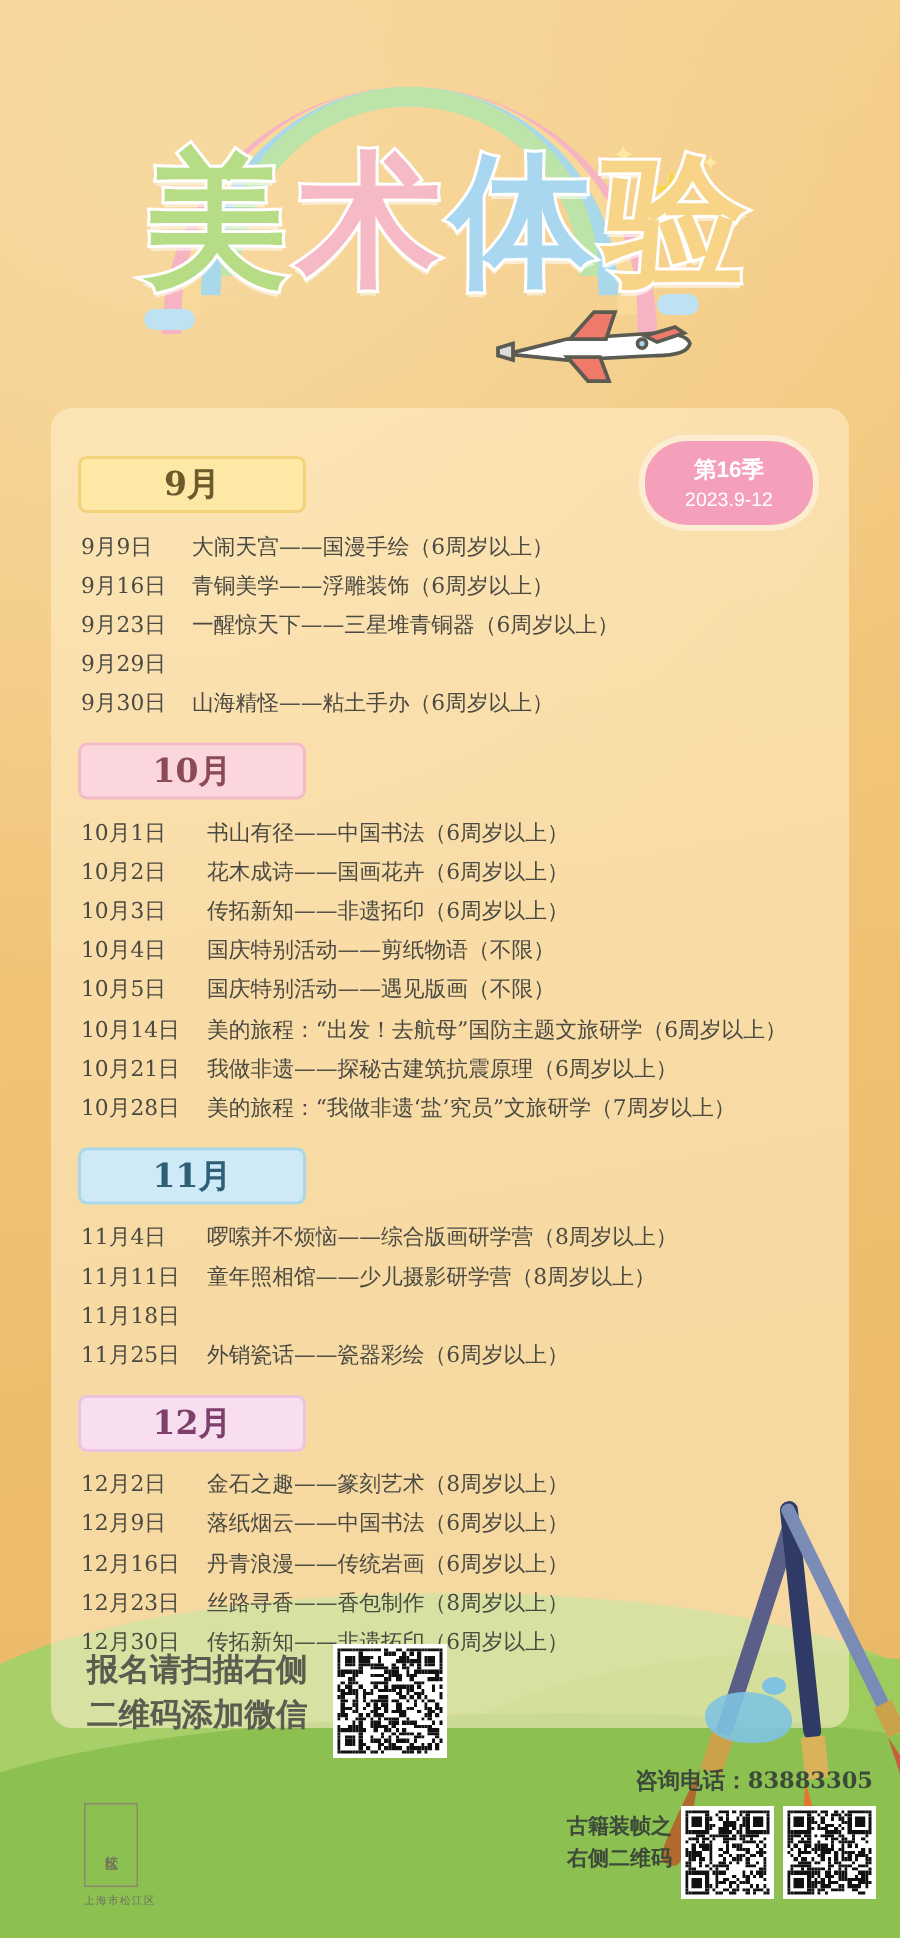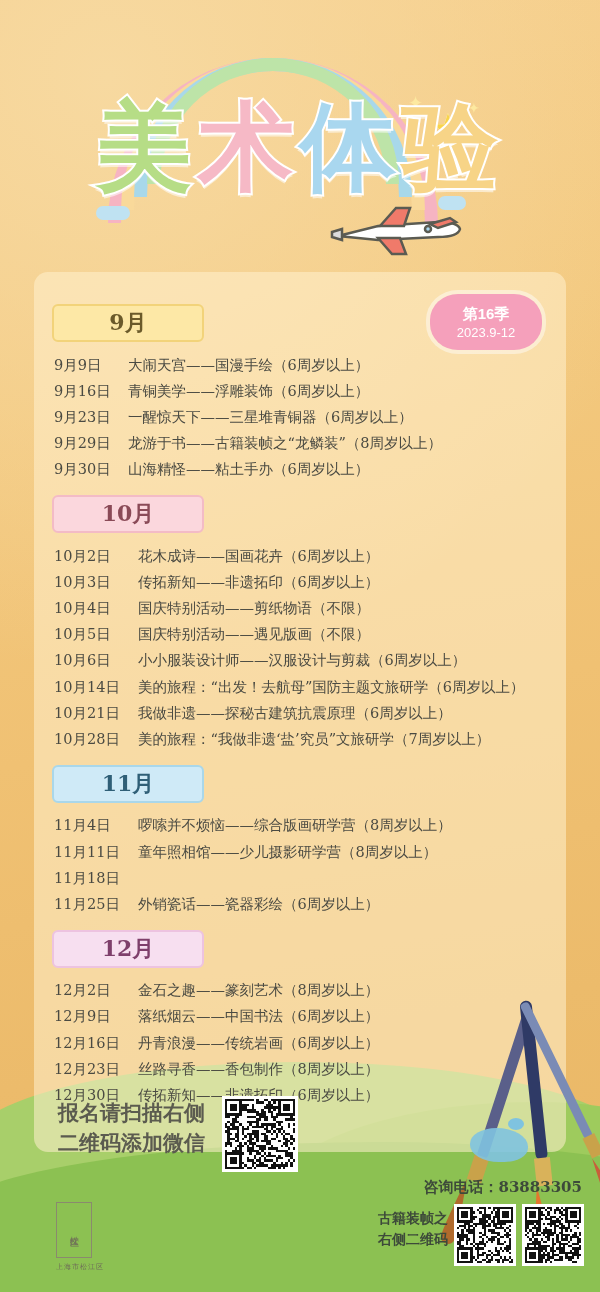--- a/index.html
+++ b/index.html
@@ -239,51 +239,50 @@
         <div class="row">
             <span class="date">9月16日</span>
             <span class="name">青铜美学——浮雕装饰（6周岁以上）</span>
           </div>
         <div class="row">
             <span class="date">9月23日</span>
             <span class="name">一醒惊天下——三星堆青铜器（6周岁以上）</span>
           </div>
         <div class="row">
             <span class="date">9月29日</span>
-            <span class="name">龙游于书——古籍装帧之“龙鳞装”（8周岁以上）</span>
           </div>
         <div class="row">
             <span class="date">9月30日</span>
             <span class="name">山海精怪——粘土手办（6周岁以上）</span>
           </div>
       </div>
     </div>
 
     <div class="section s-10">
       <div class="month-tab tab-10">10月</div>
       <div class="rows">
+        <div class="row">
+            <span class="date">10月1日</span>
+            <span class="name">书山有径——中国书法（6周岁以上）</span>
+          </div>
         <div class="row">
             <span class="date">10月2日</span>
             <span class="name">花木成诗——国画花卉（6周岁以上）</span>
           </div>
         <div class="row">
             <span class="date">10月3日</span>
             <span class="name">传拓新知——非遗拓印（6周岁以上）</span>
           </div>
         <div class="row">
             <span class="date">10月4日</span>
             <span class="name">国庆特别活动——剪纸物语（不限）</span>
           </div>
         <div class="row">
             <span class="date">10月5日</span>
             <span class="name">国庆特别活动——遇见版画（不限）</span>
-          </div>
-        <div class="row">
-            <span class="date">10月6日</span>
-            <span class="name">小小服装设计师——汉服设计与剪裁（6周岁以上）</span>
           </div>
         <div class="row">
             <span class="date">10月14日</span>
             <span class="name">美的旅程：“出发！去航母”国防主题文旅研学（6周岁以上）</span>
           </div>
         <div class="row">
             <span class="date">10月21日</span>
             <span class="name">我做非遗——探秘古建筑抗震原理（6周岁以上）</span>
           </div>
         <div class="row">

